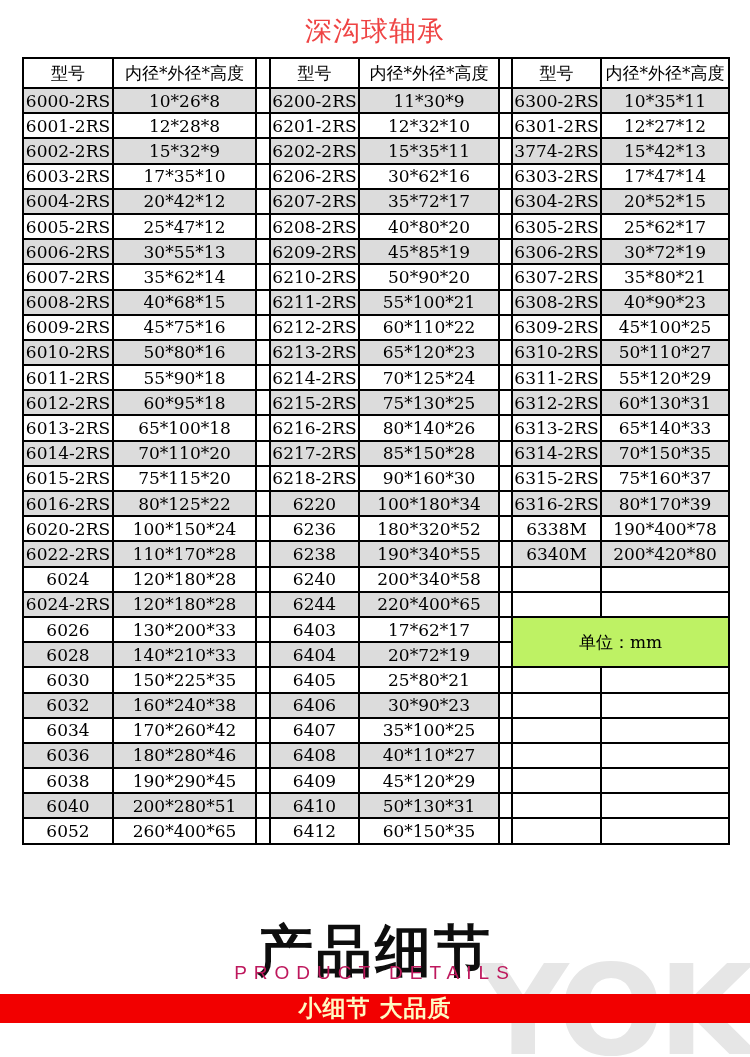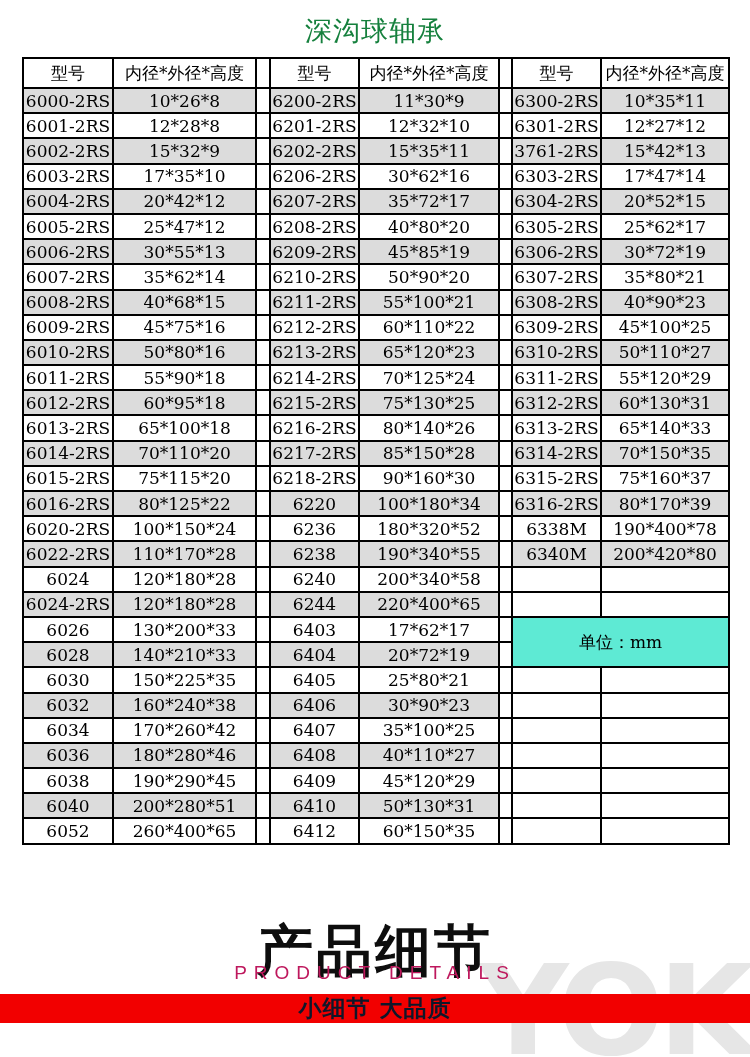--- a/index.html
+++ b/index.html
@@ -2,36 +2,36 @@
 <html><head>
 <meta charset="utf-8">
 <style>
   html,body{margin:0;padding:0;background:#fff;}
   .page{
     position:relative;width:750px;height:1057px;background:#ffffff;
     overflow:hidden;font-family:"DejaVu Serif","Liberation Serif",serif;
   }
   .page-title{
     position:absolute;top:13px;left:0;width:100%;text-align:center;
-    font-size:27px;color:#15803d;letter-spacing:1px;
+    font-size:27px;color:#ef4444;letter-spacing:1px;
   }
   .table-wrap{position:absolute;left:22px;top:57px;}
   table.spec{
     border-collapse:collapse;table-layout:fixed;width:706px;height:788px;border-radius:29px;
   }
   table.spec th, table.spec td{
     border:2px solid #000;text-align:center;vertical-align:middle;
     padding:0;font-size:17px;color:#000;white-space:nowrap;overflow:hidden;
     font-weight:normal;
   }
   table.spec thead th{height:28px;}
   table.spec tbody td{height:23px;}
   table.spec td.shade{background:#dcdcdc;}
   table.spec .gap{background:#fff;}
-  .unit-cell{font-size:17px;background:#5eead4;}
+  .unit-cell{font-size:17px;background:#bef264;}
   .footer-title{
     position:absolute;top:896px;left:0;width:100%;text-align:center;
     font-family:Liberation Mono, monospace;
     font-weight:900;font-size:56px;line-height:62px;color:#0d0d0d;
     letter-spacing:3px;z-index:3;margin-top:28px;
   }
   .footer-subtitle{
     position:absolute;top:962px;left:0;width:100%;text-align:center;
     font-family:Liberation Sans, sans-serif;
     font-size:19px;line-height:22px;color:#be185d;letter-spacing:7px;z-index:3;
@@ -41,21 +41,21 @@
     font-family:"DejaVu Sans","Liberation Sans",sans-serif;
     font-weight:bold;font-size:125px;line-height:1;color:#e6e6e6;
     letter-spacing:-6px;user-select:none;
   }
   .slogan-banner{
     position:absolute;top:994px;left:0;width:750px;height:29px;
     background:#f20000;z-index:2;display:flex;align-items:center;justify-content:center;
   }
   .slogan-text{
     font-family:"DejaVu Sans","Liberation Sans",sans-serif;
-    font-weight:bold;font-size:23px;color:#0f172a;letter-spacing:1px;
+    font-weight:bold;font-size:23px;color:#fef9c3;letter-spacing:1px;
   }
 </style>
 </head>
 <body>
 
 <div class="page">
 
   <div class="page-title">深沟球轴承</div>
 
   <div class="table-wrap">
@@ -103,21 +103,21 @@
             <td>6301-2RS</td>
             <td>12*27*12</td>
           </tr>
           <tr>
             <td class="shade">6002-2RS</td>
             <td class="shade">15*32*9</td>
             <td class="gap"></td>
             <td class="shade">6202-2RS</td>
             <td class="shade">15*35*11</td>
             <td class="gap"></td>
-            <td class="shade">3761-2RS</td>
+            <td class="shade">3774-2RS</td>
             <td class="shade">15*42*13</td>
           </tr>
           <tr>
             <td>6003-2RS</td>
             <td>17*35*10</td>
             <td class="gap"></td>
             <td>6206-2RS</td>
             <td>30*62*16</td>
             <td class="gap"></td>
             <td>6303-2RS</td>

